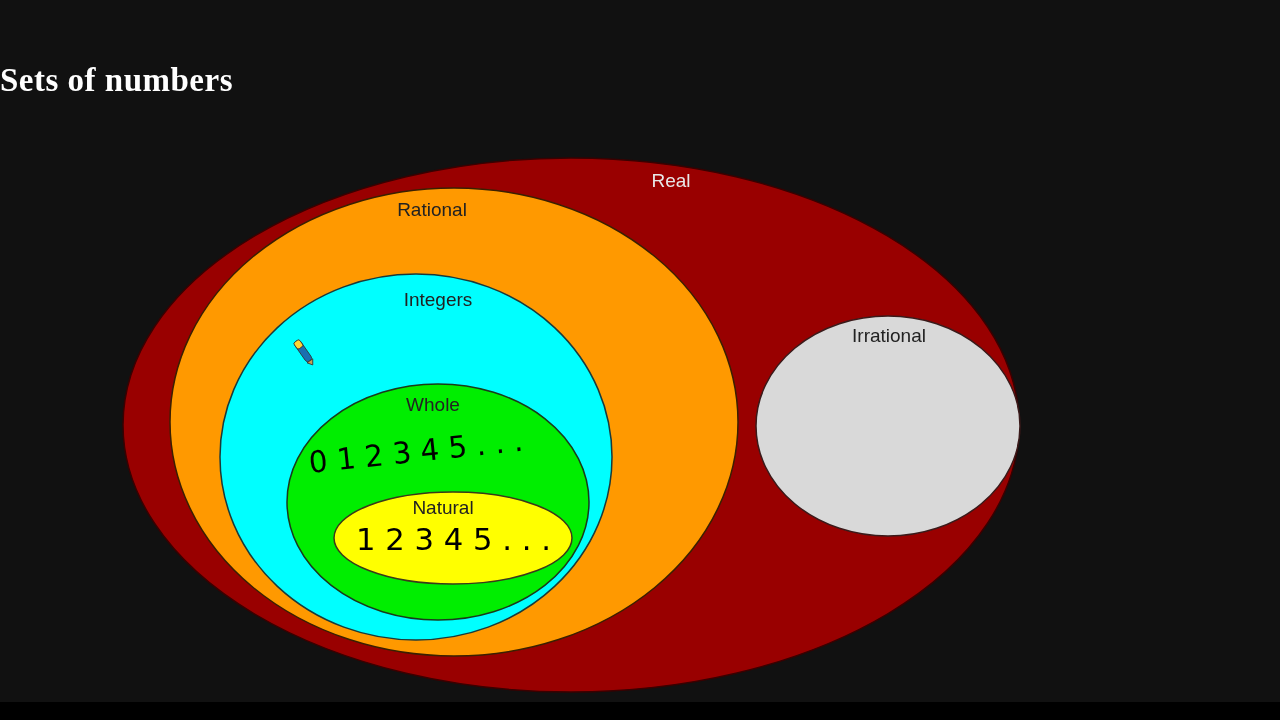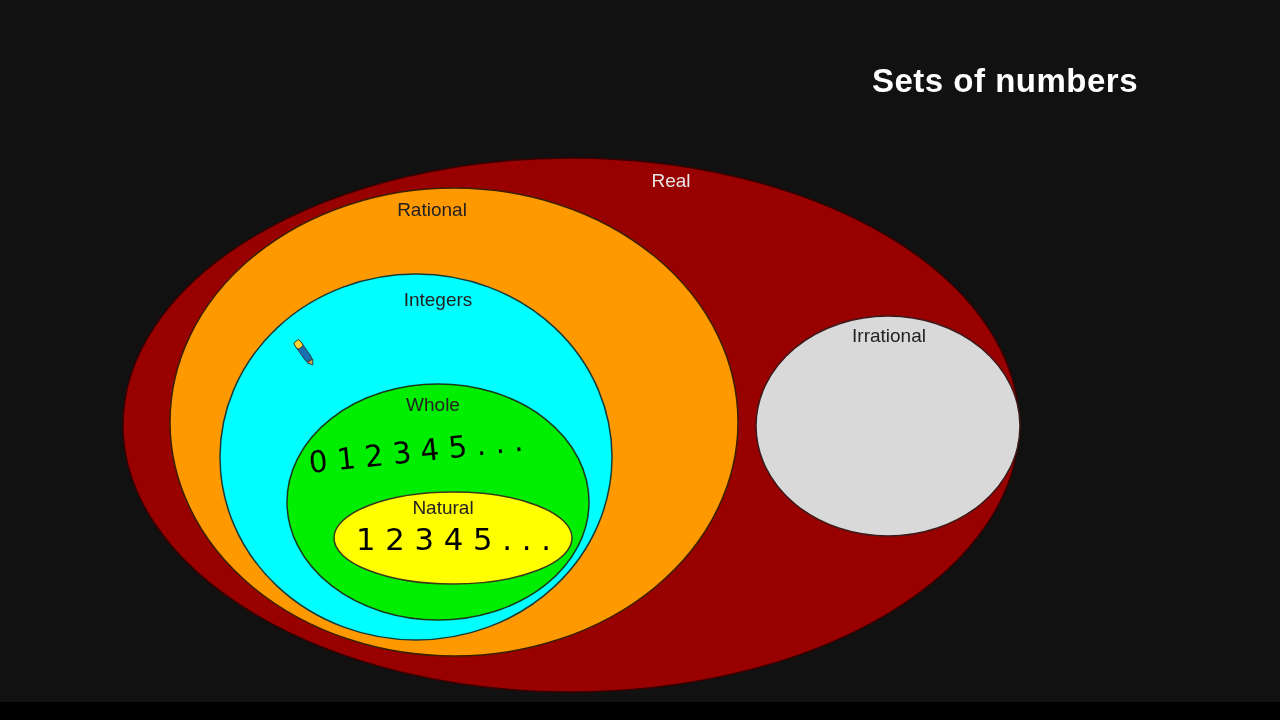--- a/index.html
+++ b/index.html
@@ -1,19 +1,19 @@
 <!DOCTYPE html>
 <html><head>
 <meta charset="utf-8">
 <style>
   html, body { margin: 0; padding: 0; }
   body { width: 1280px; height: 720px; background: #111111; overflow: hidden; position: relative; font-family: "Liberation Sans", sans-serif; }
   .stage { position: absolute; left: 0; top: 0; width: 1280px; height: 702px; background: #111111; }
   .bottom-bar { position: absolute; left: 0; top: 702px; width: 1280px; height: 18px; background: #000000; }
-  .title { position: absolute; left: 0; top: 62px; width: 1138px; text-align: right; color: #ffffff; font-family: Liberation Sans, sans-serif; font-weight: bold; font-size: 33px; letter-spacing: 0.5px; }
+  .title { position: absolute; left: 0; top: 62px; width: 1138px; text-align: left; color: #ffffff; font-family: Liberation Serif, serif; font-weight: bold; font-size: 33px; letter-spacing: 0.5px; }
   svg { position: absolute; left: 0; top: 0; }
   .lbl { font-family: "Liberation Sans", sans-serif; font-size: 19px; }
   .hand { font-family: "DejaVu Sans", sans-serif; font-size: 30px; fill: #000; }
 </style>
 </head>
 <body>
 
 <div class="stage">
   <div class="title">Sets of numbers</div>
 

